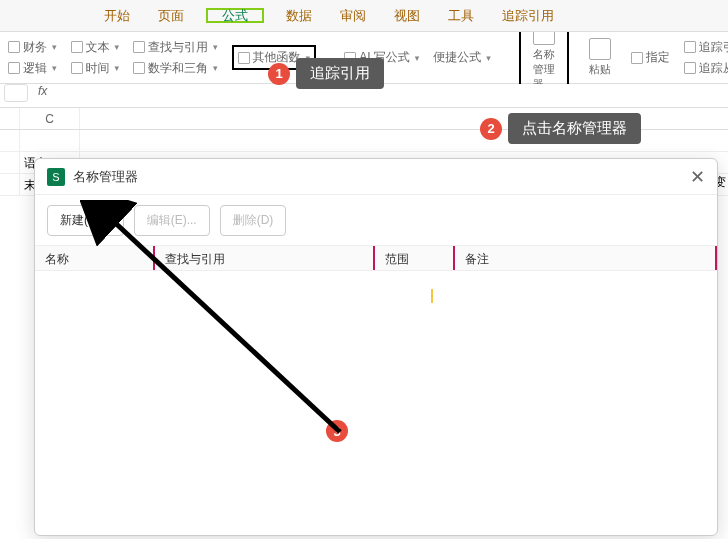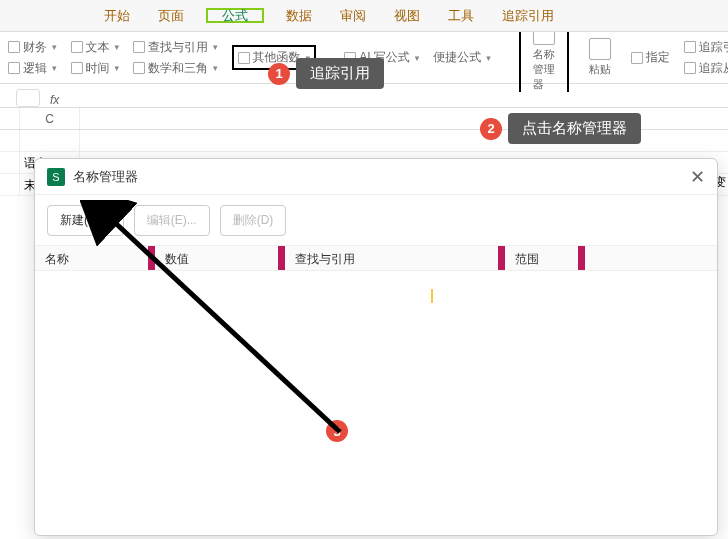--- a/index.html
+++ b/index.html
@@ -20,41 +20,41 @@
   .ribbon-col { display: flex; flex-direction: column; gap: 4px; }
   .ribbon-item { display: flex; align-items: center; gap: 3px; white-space: nowrap; cursor: pointer; }
   .ribbon-sep { width: 1px; height: 38px; background: #ddd; }
   .ribbon-big { display: flex; flex-direction: column; align-items: center; gap: 2px; padding: 0 6px; font-size: 11px; color: #666; cursor: pointer; }
   .ribbon-big .ico { width: 22px; height: 22px; border: 1px solid #aaa; border-radius: 2px; }
   .name-mgr-box { border: 2px solid #000; padding: 2px 6px; }
   
   .formula-box-outer { border: 2px solid #000; padding: 2px 4px; display: flex; align-items: center; gap: 10px; position: relative; }
   
   
-  .formula-bar { height: 24px; border-bottom: 1px solid #ddd; display: flex; align-items: flex-end; padding: 0 16px; gap: 10px; font-size: 12px; color: #666; }
+  .formula-bar { height: 24px; border-bottom: 1px solid #ddd; display: flex; align-items: flex-start; padding: 0 4px; gap: 10px; font-size: 12px; color: #666; }
   
   
   .sheet { position: relative; background: #fff; }
   .col-hdr { height: 22px; display: flex; border-bottom: 1px solid #ddd; font-size: 12px; color: #666; }
   .col-hdr .cell { width: 60px; text-align: center; border-right: 1px solid #eee; line-height: 22px; }
   .row { height: 22px; display: flex; border-bottom: 1px solid #eee; font-size: 12px; }
   .row .cell { width: 60px; border-right: 1px solid #eee; padding: 0 4px; line-height: 22px; }
   
   
   .dialog { position: absolute; top: 158px; left: 34px; width: 684px; height: 378px; background: #fff; border: 1px solid #ccc; border-radius: 6px; box-shadow: 0 4px 20px rgba(0,0,0,0.15); }
   .dlg-title { height: 36px; display: flex; align-items: center; padding: 0 12px; border-bottom: 1px solid #eee; }
   .dlg-title .badge { width: 18px; height: 18px; background: #0a7d4f; color: #fff; font-size: 11px; display: flex; align-items: center; justify-content: center; border-radius: 2px; margin-right: 8px; }
   .dlg-title .title-text { font-size: 13px; color: #333; }
   .dlg-title .close { margin-left: auto; font-size: 18px; color: #666; cursor: pointer; }
   .dlg-toolbar { height: 50px; display: flex; align-items: center; padding: 0 12px; gap: 10px; }
   .dlg-btn { padding: 6px 12px; border: 1px solid #ccc; border-radius: 4px; background: #fff; font-size: 12px; color: #333; cursor: pointer; }
   .dlg-btn.disabled { color: #bbb; cursor: default; }
   .dlg-btn.filter { margin-left: auto; }
   .dlg-cols { height: 26px; display: flex; border-top: 1px solid #eee; border-bottom: 1px solid #eee; font-size: 12px; color: #333; background: #fafafa; }
-  .dlg-cols .c { padding: 0 10px; line-height: 26px; border-right: 7px solid #be185d; }
+  .dlg-cols .c { padding: 0 10px; line-height: 26px; border-right: 2px solid #be185d; }
   .dlg-body { height: 260px; position: relative; }
   .cursor-line { position: absolute; top: 18px; left: 396px; width: 2px; height: 14px; background: #f9c440; }
   
   
   .callout { position: absolute; display: flex; align-items: center; gap: 6px; }
   .callout .num { width: 22px; height: 22px; border-radius: 50%; background: #e74c3c; color: #fff; font-size: 13px; display: flex; align-items: center; justify-content: center; font-weight: bold; }
   .callout .bubble { background: #5a5a5a; color: #fff; padding: 6px 14px; border-radius: 4px; font-size: 15px; }
   
   .arrow-svg { position: absolute; pointer-events: none; }
   
@@ -206,23 +206,23 @@
     <div class="title-text">名称管理器</div>
     <div class="close">✕</div>
   </div>
   <div class="dlg-toolbar">
     <button class="dlg-btn">新建(N)...</button>
     <button class="dlg-btn disabled">编辑(E)...</button>
     <button class="dlg-btn disabled">删除(D)</button>
   </div>
   <div class="dlg-cols">
     <div class="c" style="width:120px;">名称</div>
-    <div class="c" style="width:130px;">数值</div>
     <div class="c" style="width:220px;">查找与引用</div>
     <div class="c" style="width:80px;">范围</div>
+    <div class="c" style="flex:1;">备注</div>
   </div>
   <div class="dlg-body">
     <div class="cursor-line"></div>
   </div>
 </div>
 
 <div class="callout" style="top:58px; left:268px;">
   <div class="num">1</div>
   <div class="bubble">追踪引用</div>
 </div>

